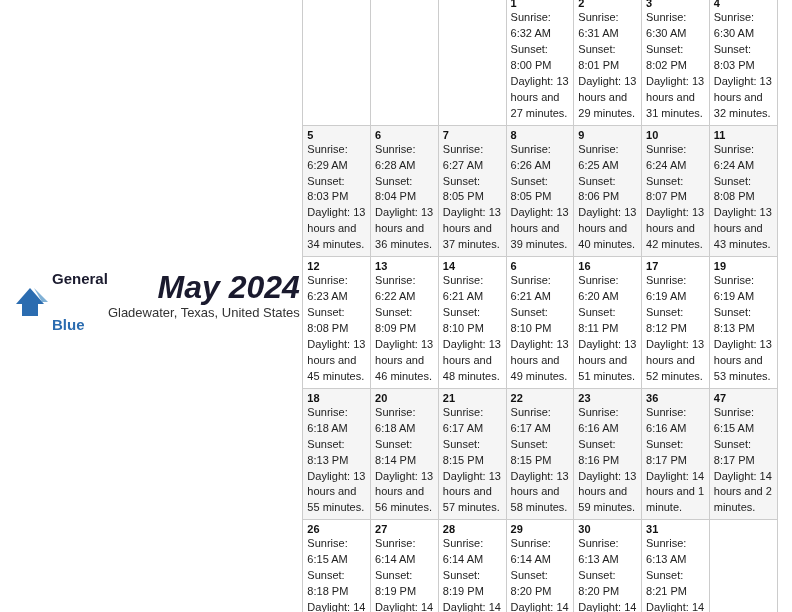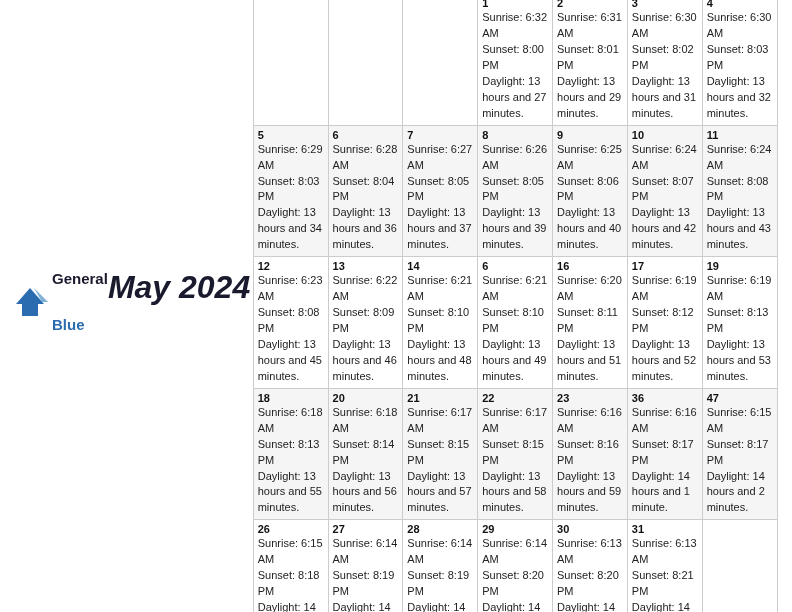--- a/index.html
+++ b/index.html
@@ -114,20 +114,21 @@
         <polygon points="18,4 32,20 26,20 26,32 10,32 10,20 4,20" fill="#2b6cb0"></polygon>
         <polygon points="22,4 36,18 30,18" fill="#4a90c4" opacity="0.7"></polygon>
       </svg>
       <div class="logo-text">
         <span class="logo-general">General</span>
         <span class="logo-blue">Blue</span>
       </div>
     </div>
     <div class="header-right">
       <div class="month-title">May 2024</div>
+      <div class="location">Gladewater, Texas, United States</div>
     </div>
   </div>
 
   <table class="calendar">
     <thead>
       <tr>
       <th>Sunday</th>
           <th>Monday</th>
           <th>Tuesday</th>
           <th>Wednesday</th>

